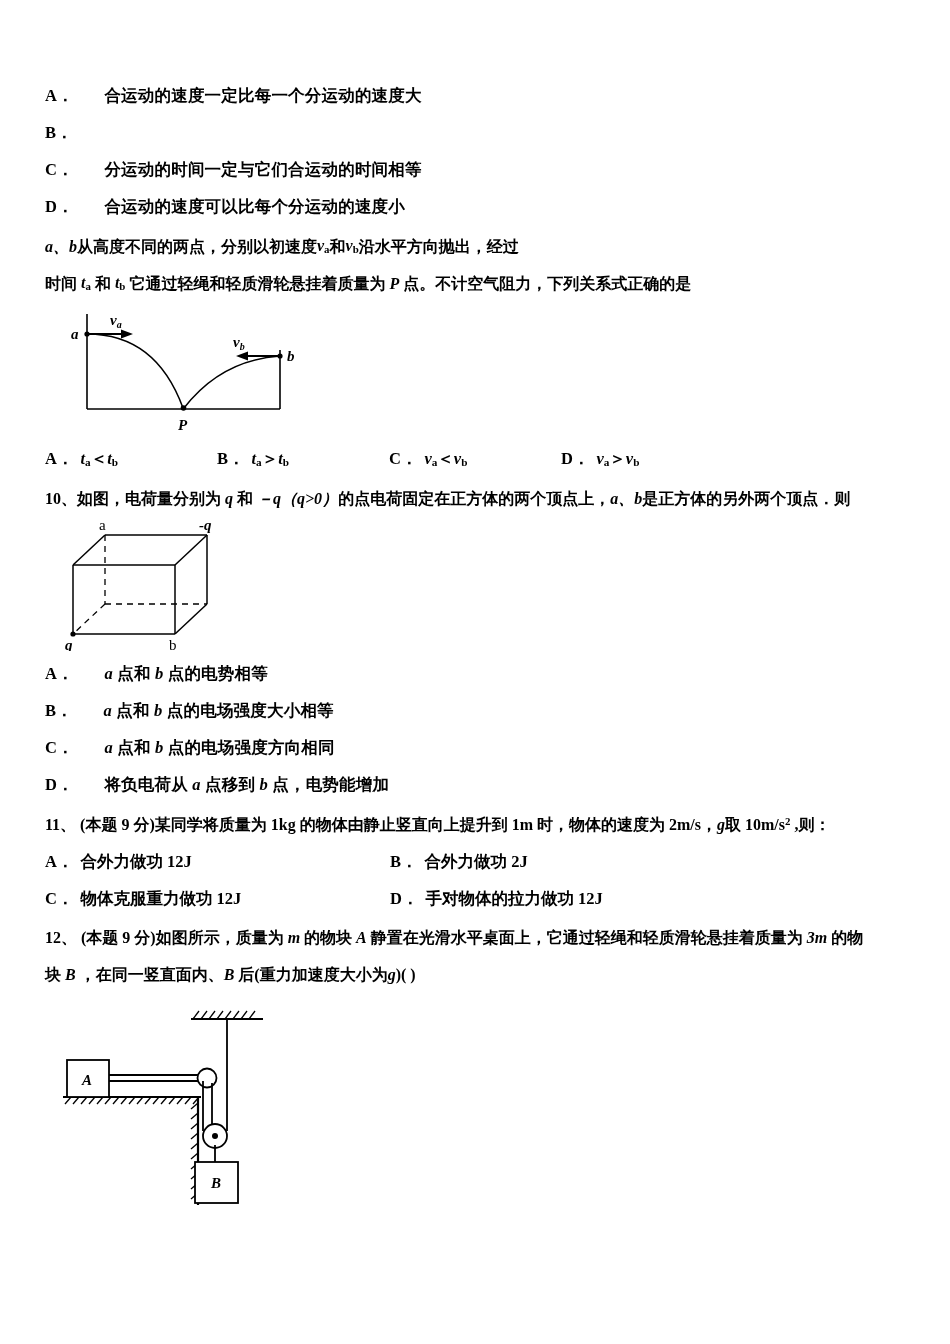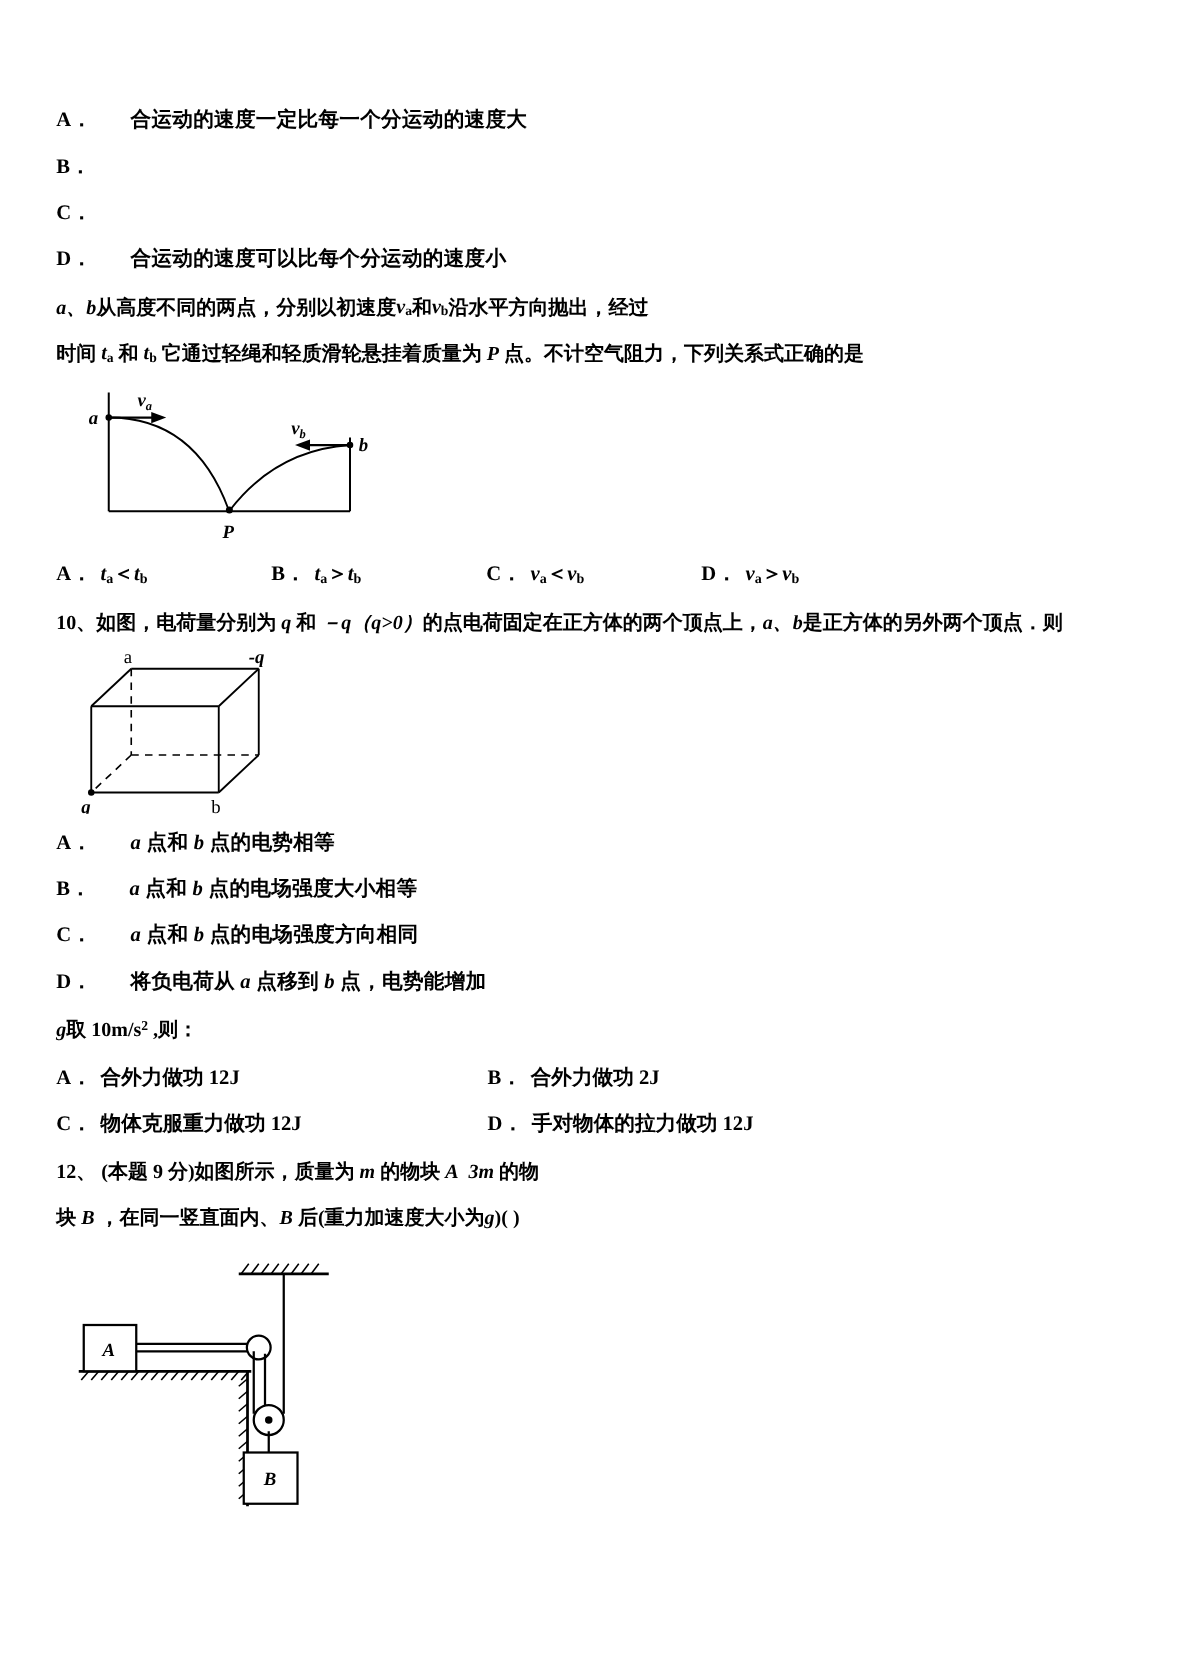--- a/index.html
+++ b/index.html
@@ -118,20 +118,21 @@
     <div>
       <div class="opt-line">
         <span class="opt-label">A．</span>
         <span class="opt-text">合运动的速度一定比每一个分运动的速度大</span>
       </div>
       <div class="opt-line">
         <span class="opt-label">B．</span>
       </div>
       <div class="opt-line">
         <span class="opt-label">C．</span>
+        <span class="opt-text">分运动的时间一定与它们合运动的时间相等</span>
       </div>
       <div class="opt-line">
         <span class="opt-label">D．</span>
         <span class="opt-text">合运动的速度可以比每个分运动的速度小</span>
       </div>
     </div>
 
     <div class="q-block">
       <div class="q-line">
         <i class="v">a、b</i>
@@ -260,20 +261,21 @@
         </div>
         <div class="opt-line">
           <span class="opt-label">D．</span>
           <span class="opt-text"><span>将负电荷从</span>&nbsp;<i class="v">a</i>&nbsp;<span>点移到</span>&nbsp;<i class="v">b</i>&nbsp;<span>点，电势能增加</span></span>
         </div>
       </div>
     </div>
 
     <div class="q-block">
       <div class="q-line">
+        <span>11、 (本题 9 分)某同学将质量为 1kg 的物体由静止竖直向上提升到 1m 时，物体的速度为 2m/s，</span>
         <i class="v">g</i>
         <span><span> 取 10m/s</span><sup>2</sup><span> ,则：</span></span>
       </div>
       <div class="opt-row2">
         <span class="col colA">
           <span class="opt-label">A．</span>
           <span>合外力做功 12J</span>
         </span>
         <span class="col">
           <span class="opt-label">B．</span>
@@ -291,20 +293,21 @@
         </span>
       </div>
     </div>
 
     <div class="q-block">
       <div class="q-line">
         <span>12、 (本题 9 分)如图所示，质量为</span>
         <i class="v">&nbsp;<span>m</span>&nbsp;</i>
         <span>的物块</span>
         <i class="v">&nbsp;<span>A</span>&nbsp;</i>
+        <span>静置在光滑水平桌面上，它通过轻绳和轻质滑轮悬挂着质量为</span>
         <i class="v">&nbsp;<span>3m</span>&nbsp;</i>
         <span>的物</span>
       </div>
       <div class="q-line cont">
         <span>块</span>
         <i class="v">&nbsp;<span>B</span>&nbsp;</i>
         <span>，在同一竖直面内、</span>
         <i class="v"><span>B</span>&nbsp;</i>
         <span>后(重力加速度大小为</span>
         <i class="v"><span>g</span></i>

